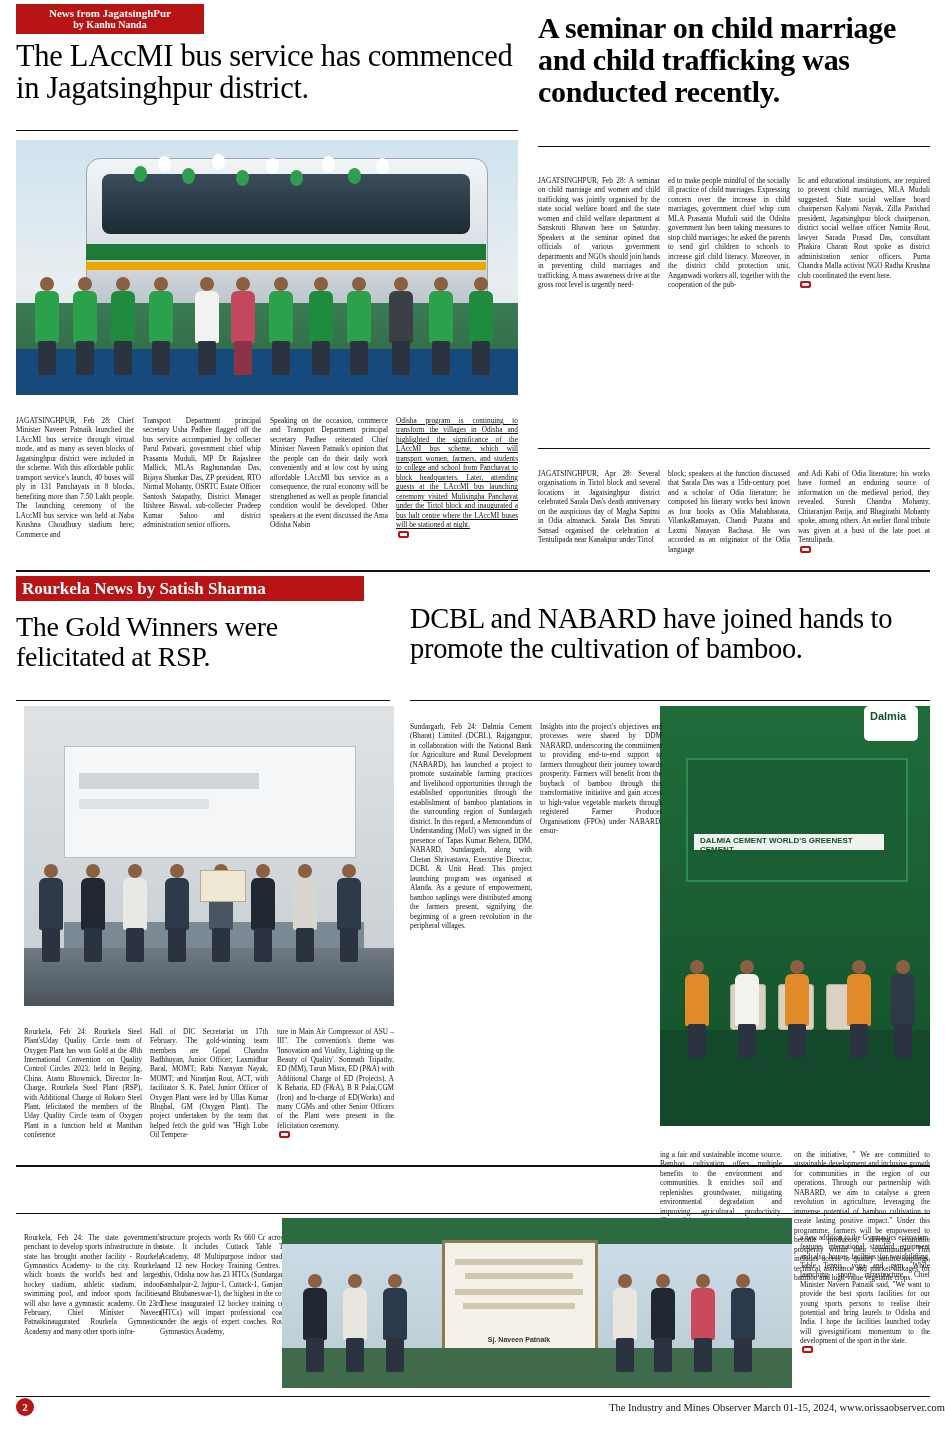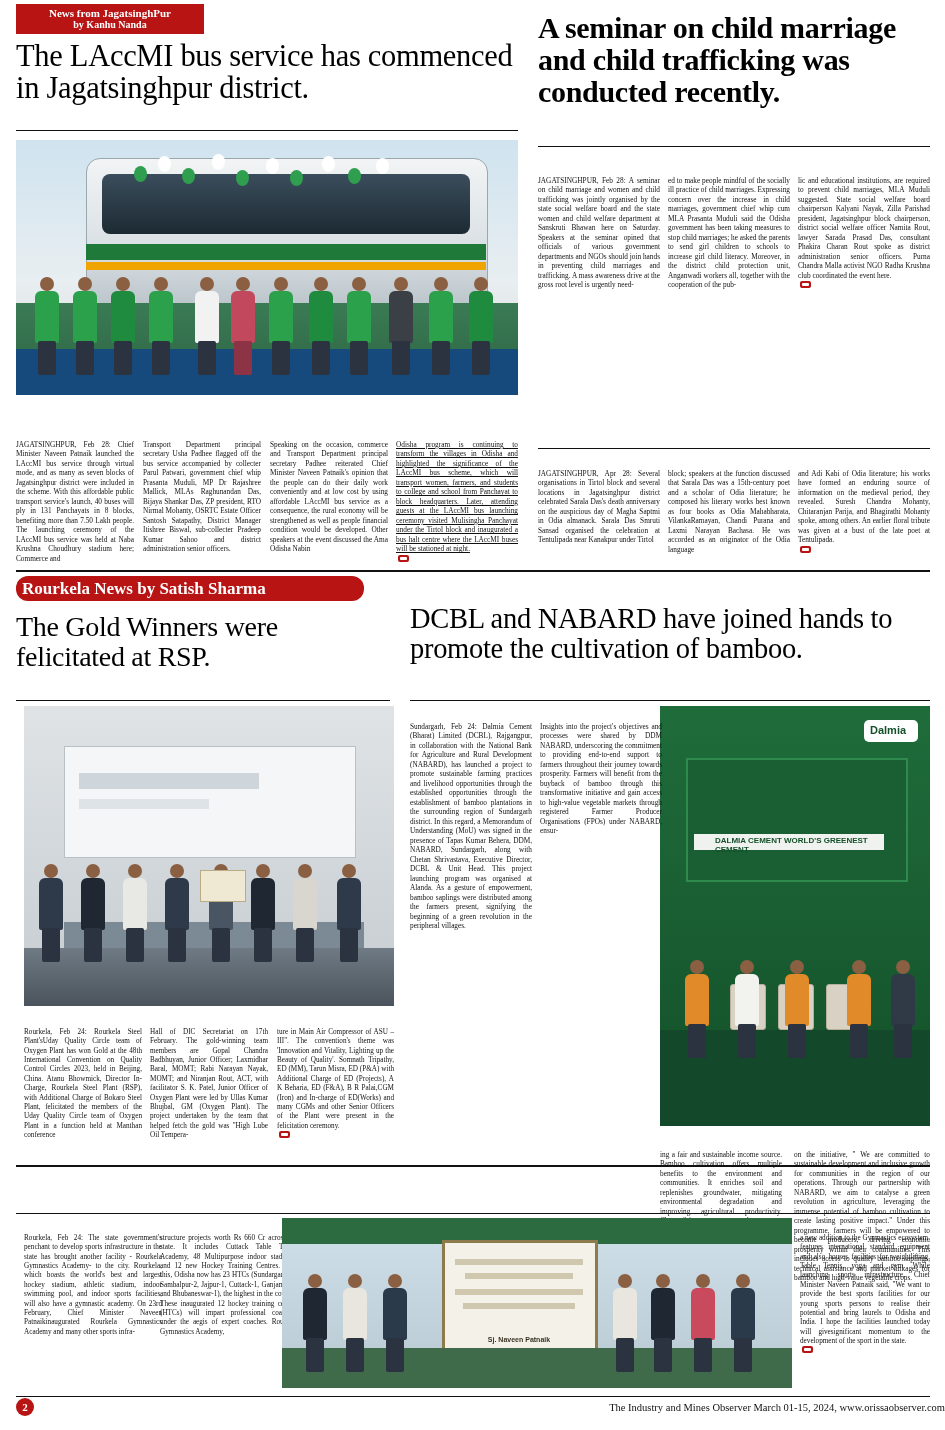--- a/index.html
+++ b/index.html
@@ -111,21 +111,21 @@
   #hr-right-1 { position: absolute; left: 538px; top: 146px; width: 392px; }
 
   
   #photo-bus {
     position: absolute;
     left: 16px; top: 140px;
     width: 502px; height: 255px;
   }
 
   
-  .lcol { position: absolute; top: 424px; width: 118px; }
+  .lcol { position: absolute; top: 400px; width: 118px; }
   #lcol1 { left: 16px; }
   #lcol2 { left: 143px; }
   #lcol3 { left: 270px; }
   #lcol4 { left: 396px; width: 122px; text-decoration: underline; }
 
   
   .rcol-sem { position: absolute; top: 160px; width: 122px; }
   #rsem1 { left: 538px; }
   #rsem2 { left: 668px; }
   #rsem3 { left: 798px; width: 132px; }
@@ -145,21 +145,20 @@
 
   
   #rk-rule-top { position: absolute; left: 16px; top: 570px; width: 914px; border-top: 2px solid #111; }
   #rourkela-tag {
     position: absolute;
     left: 16px; top: 576px;
     width: 336px;
     font-size: 17px;
     padding: 3px 6px;
     text-align: left;
-    border-radius: 12px;
   }
   #headline-gold {
     position: absolute;
     left: 16px; top: 612px;
     width: 374px;
     font-size: 28px;
   }
   #hr-left-2 { position: absolute; left: 16px; top: 700px; width: 374px; }
   #headline-dcbl {
     position: absolute;
@@ -303,25 +302,25 @@
   .bam-title {
     position:absolute; left:34px; top:62px; width:200px;
     color:#ffffff; font-family:"Liberation Sans", sans-serif;
     font-weight:bold; font-size:19px; line-height:1.0; letter-spacing:0.5px;
   }
   .bam-sub {
     position:absolute; left:34px; top:128px; width:190px; height:16px;
     background:#f0f2ef;
   }
   .bam-sub span {
-    position:absolute; left:21px; top:2px; font-size:8px; color:#14502a;
+    position:absolute; left:6px; top:2px; font-size:8px; color:#14502a;
     font-family:"Liberation Sans", sans-serif; font-weight:bold;
   }
   .bam-logo {
-    position:absolute; right:12px; top:14px; width:54px; height:22px;
+    position:absolute; right:12px; top:0; width:54px; height:35px;
     background:#ffffff; border-radius:5px;
   }
   .bam-logo span {
     position:absolute; left:6px; top:4px; font-size:11px; font-weight:bold;
     color:#14502a; font-family:"Liberation Sans", sans-serif;
   }
   .sapling {
     position:absolute; bottom:96px; width:34px; height:44px;
     background:#d9d2c4; border:1px solid #b7ae9c; border-radius:3px;
   }

